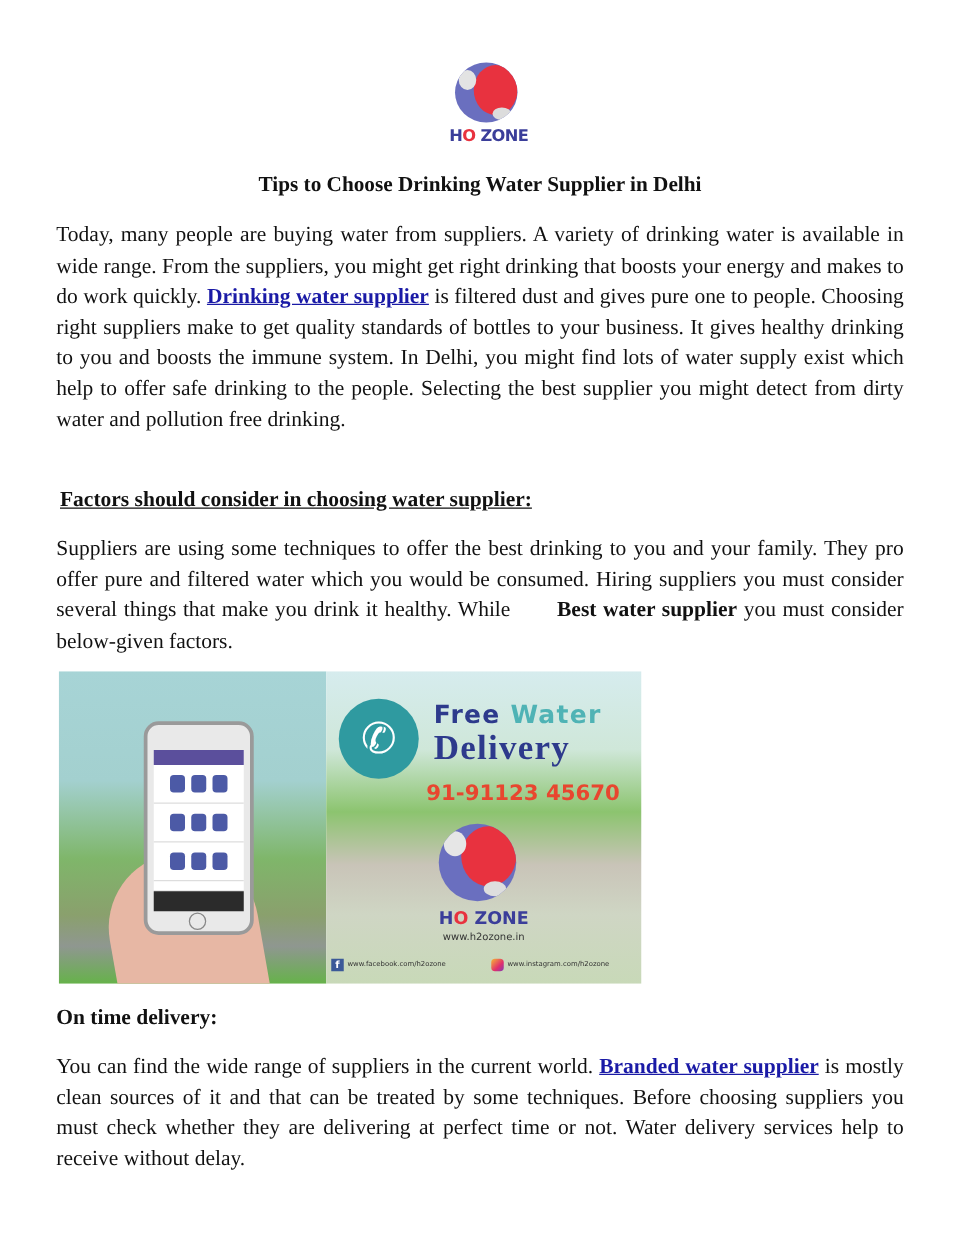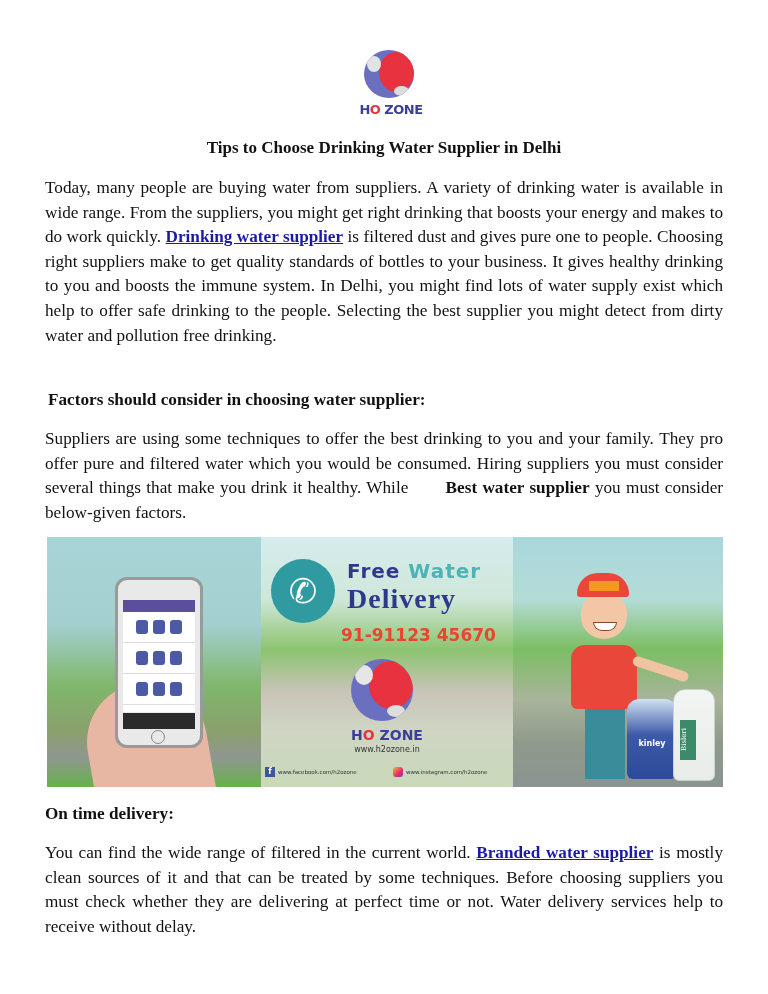--- a/index.html
+++ b/index.html
@@ -102,21 +102,21 @@
     </div>
     <div class="logo-text">
       <span>H</span><span class="o">O</span><span> ZONE</span>
     </div>
   </div>
 
   <div class="title">Tips to Choose Drinking Water Supplier in Delhi</div>
 
   <p class="para" style="top:176px;"><span>Today, many people are buying water from suppliers.  A variety of drinking water is available in wide range.  From the suppliers, you might get right drinking that boosts your energy and makes to do work quickly. </span><a href="#">Drinking water supplier</a><span> is filtered dust and gives pure one to people. Choosing right suppliers make to get quality standards of bottles to your business. It gives healthy drinking to you and boosts the immune system. In Delhi, you might find lots of water supply exist which help to offer safe drinking to the people.  Selecting the best supplier you might detect from dirty water and pollution free drinking.</span></p>
 
-  <p class="heading" style="top:390px; left:48px;">Factors should consider in choosing water supplier:</p>
+  <p class="heading" style="top:390px; left:48px;text-decoration:underline;">Factors should consider in choosing water supplier:</p>
 
   <p class="para" style="top:427px;"><span>Suppliers are using some techniques to offer the best drinking to you and your family. They pro offer pure and filtered water which you would be consumed.  Hiring suppliers you must consider several things that make you drink it healthy. While </span><b>Best water supplier</b><span> you must consider below-given factors.</span></p>
 
   <div class="banner">
     <div class="panel panel-left">
       <div class="hand"></div>
       <div class="phone">
         <div class="phone-screen">
           <div class="phone-bar"></div>
           <div class="phone-row">
@@ -159,34 +159,19 @@
       <div class="social fb">
         <span class="fb-icon">f</span>
         <span>www.facebook.com/h2ozone</span>
       </div>
       <div class="social ig">
         <span class="ig-icon"></span>
         <span>www.instagram.com/h2ozone</span>
       </div>
     </div>
 
-    <div class="panel panel-right">
-      <div class="pants"></div>
-      <div class="shirt"></div>
-      <div class="arm"></div>
-      <div class="face"></div>
-      <div class="smile"></div>
-      <div class="cap"></div>
-      <div class="cap-patch"></div>
-      <div class="bottle1">
-        <div class="lbl">kinley</div>
-      </div>
-      <div class="bottle2">
-        <div class="lbl">Bisleri</div>
-      </div>
-    </div>
   </div>
 
   <p class="heading" style="top:804px;text-align:center;">On time delivery:</p>
 
-  <p class="para" style="top:841px;"><span> You can find the wide range of filtered in the current world. </span><a href="#">Branded water supplier</a><span> is mostly clean sources of it and that can be treated by some techniques.  Before choosing suppliers you must check whether they are delivering at perfect time or not. Water delivery services help to receive without delay.</span></p>
+  <p class="para" style="top:841px;"><span> You can find the wide range of suppliers in the current world. </span><a href="#">Branded water supplier</a><span> is mostly clean sources of it and that can be treated by some techniques.  Before choosing suppliers you must check whether they are delivering at perfect time or not. Water delivery services help to receive without delay.</span></p>
 
 </div>
 
 </body></html>

